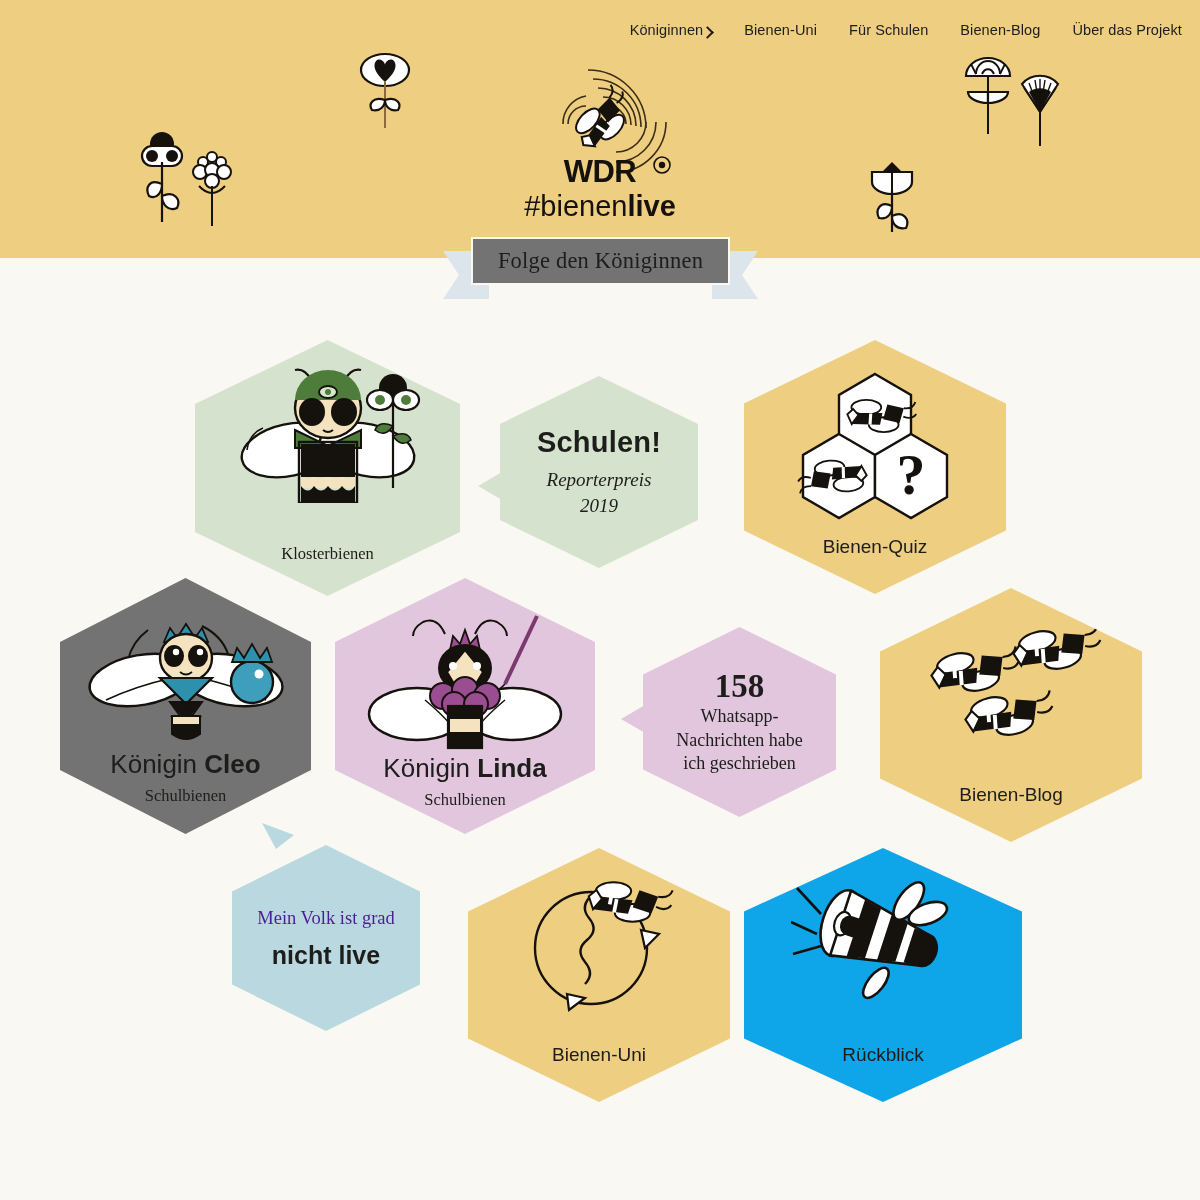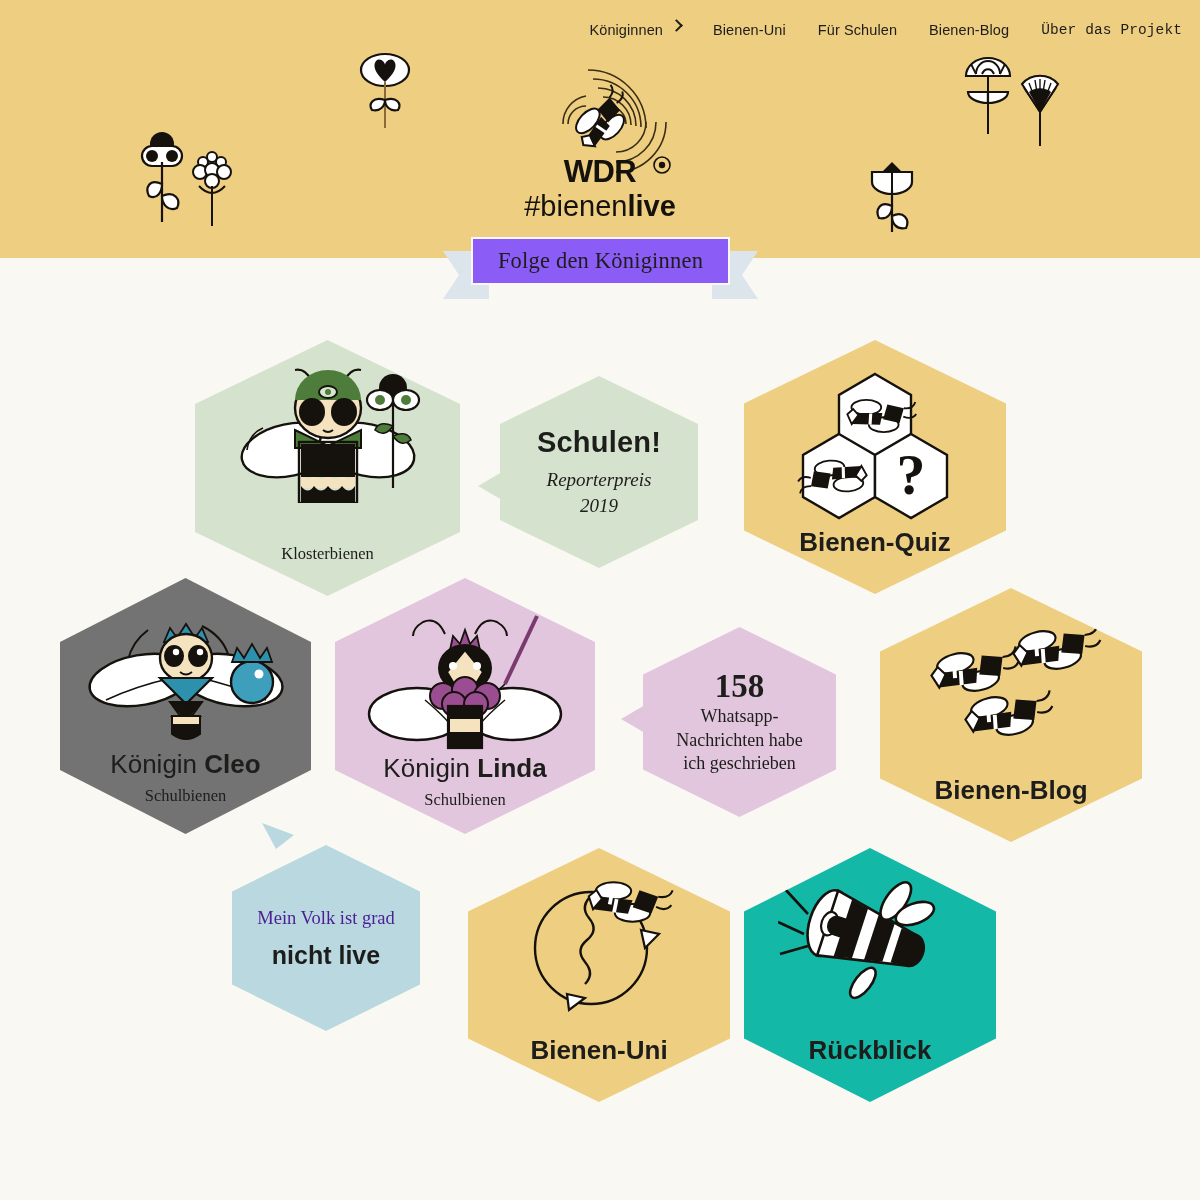--- a/index.html
+++ b/index.html
@@ -17,58 +17,58 @@
     background: #eece80;
     overflow: hidden;
   }
   .nav {
     position: absolute; right: 18px; top: 22px;
     display: flex; align-items: center; gap: 0;
     font-size: 14.5px; color: #1d1d1b; letter-spacing: .1px;
   }
   .nav-item {
     padding: 0 16px; white-space: nowrap; cursor: pointer;
-    display: flex; align-items: flex-start; gap: 9px;
-  }
-  .nav-item:last-child { padding-right: 0; font-family: Liberation Mono, monospace; }
+    display: flex; align-items: flex-end; 
+  }
+  .nav-item:last-child { padding-right: 0; }
   .chev { display: inline-block; width: 9px; height: 9px;
     border-right: 2.2px solid #1d1d1b; border-bottom: 2.2px solid #1d1d1b;
     transform: rotate(-45deg); position: relative; top: -1px; }
 
   .logo { position: absolute; left: 500px; top: 52px; width: 200px; height: 168px; }
 
   .deco { position: absolute; }
 
   
   .ribbon-wrap { position: absolute; left: 443px; top: 237px; width: 315px; height: 62px; }
   .ribbon-tails { position: absolute; left: 0; top: 14px; width: 315px; height: 48px; }
   .ribbon-center {
     position: absolute; left: 28px; top: 0; width: 259px; height: 48px;
-    background: #8b5cf6; border: 2px solid #faf8f3;
+    background: #737373; border: 2px solid #faf8f3;
     display: flex; align-items: center; justify-content: center;
   }
   .ribbon-center span {
     font-family: "Liberation Serif", serif; font-size: 22.5px;
     color: #1d1d1b; letter-spacing: .2px;
   }
 
   
   .stage { position: absolute; left: 0; top: 300px; width: 1200px; height: 900px; }
   .hex {
     position: absolute;
     clip-path: polygon(50% 0%, 100% 25%, 100% 75%, 50% 100%, 0% 75%, 0% 25%);
     display: flex; flex-direction: column; align-items: center; justify-content: flex-end;
   }
   .hex-art { position: absolute; left: 0; top: 0; width: 100%; height: 100%;
              display: flex; align-items: center; justify-content: center; }
   .hex-labels { position: relative; width: 100%; text-align: center; z-index: 3; }
   .q-name { font-size: 26px; color: #1d1d1b; font-weight: 400; line-height: 1.1; }
   .q-name b { font-weight: 700; }
   .q-sub { font-family: "Liberation Serif", serif; font-size: 16.5px; color: #1d1d1b; margin-top: 7px; }
-  .tile-name { font-size: 26px; color: #1d1d1b; font-weight: bold; }
+  .tile-name { font-size: 19px; color: #1d1d1b; }
 
   
   .bubble { position: absolute; display: flex; flex-direction: column;
             align-items: center; justify-content: center; text-align: center; }
   .bub-body { position: absolute; left: 0; top: 0; width: 100%; height: 100%;
               clip-path: polygon(50% 0%, 100% 25%, 100% 75%, 50% 100%, 0% 75%, 0% 25%); }
   .bub-tail { position: absolute; }
   .bub-text { position: relative; z-index: 4; padding: 0 22px; }
   .b-hd { font-size: 29px; font-weight: 700; color: #1d1d1b; letter-spacing: .2px; }
   .b-hd-serif { font-family: "Liberation Serif", serif; font-size: 33px; font-weight: 700; color: #1d1d1b; }
@@ -457,21 +457,21 @@
             <path d="M38 -36 q15 -7 12 -20" fill="none" stroke="#15110c" stroke-width="3"></path>
             <path d="M44 -22 q16 -2 17 -15" fill="none" stroke="#15110c" stroke-width="3"></path>
           </g>
         </svg>
       </div>
       <div class="hex-labels">
         <div class="tile-name">Bienen-Uni</div>
       </div>
     </div>
 
-    <div class="hex" style="left:744px;top:548px;width:252px;height:254px;background:#14b8a6;padding-bottom:36px;">
+    <div class="hex" style="left:744px;top:548px;width:278px;height:254px;background:#0ea5e9;padding-bottom:36px;">
       <div class="hex-art" style="align-items:flex-start;padding-top:32px;">
         <svg width="185" height="130" viewBox="0 0 185 130">
           <g stroke="#15110c" stroke-width="2.6" fill="none">
             <line x1="6" y1="8" x2="30" y2="34"></line>
             <line x1="0" y1="42" x2="26" y2="54"></line>
             <line x1="2" y1="74" x2="30" y2="66"></line>
           </g>
           <g transform="rotate(18 95 62)">
             <ellipse cx="46" cy="58" rx="18" ry="34" fill="#fff" stroke="#15110c" stroke-width="2.6"></ellipse>
             <path d="M46 24 L134 42 L134 74 L46 92 Z" fill="#fff" stroke="#15110c" stroke-width="2.6"></path>

